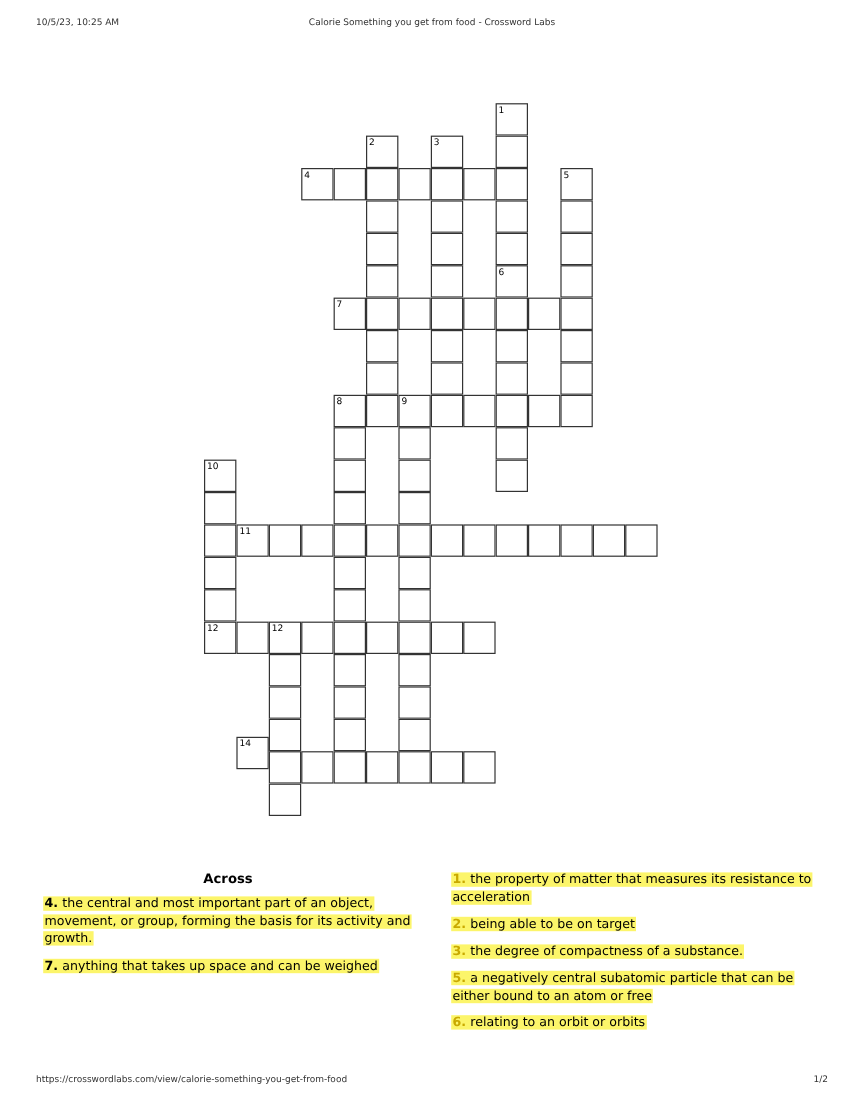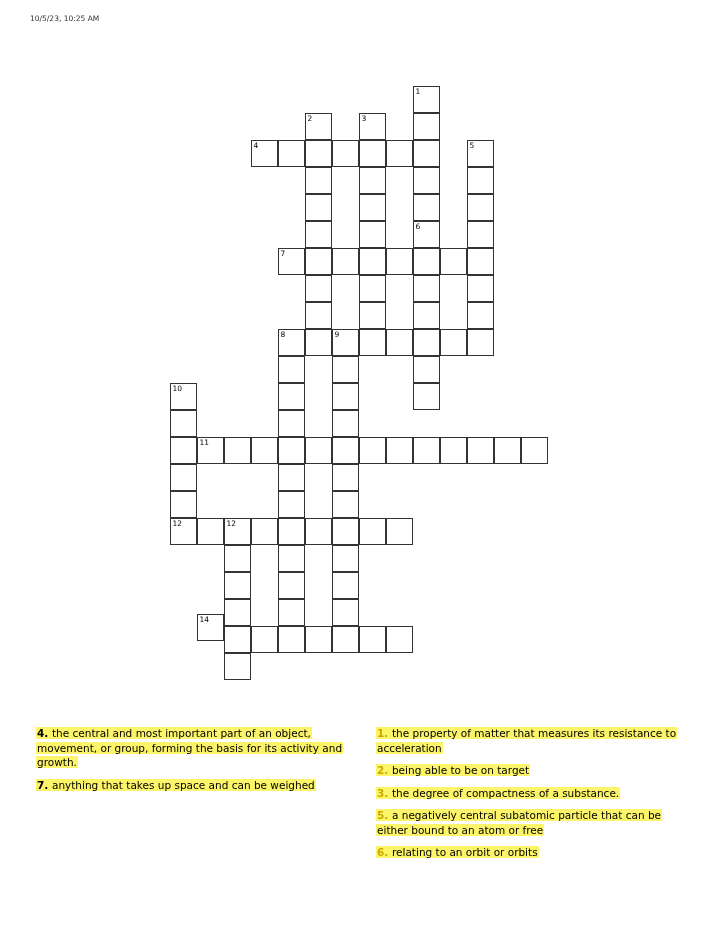--- a/index.html
+++ b/index.html
@@ -141,20 +141,21 @@
   }
   .col.down .clue .cnum { color: #c9a900; }
 </style>
 </head>
 <body>
 
 <div class="page">
 
   <div class="print-header">
     <span class="left">10/5/23, 10:25 AM</span>
+    <span class="center">Calorie Something you get from food - Crossword Labs</span>
   </div>
 
 
   <div id="grid-layer">
       <div class="cell" style="left: 413px; top: 0px;">
         <span class="num">1</span>
       </div>
       <div class="cell" style="left: 413px; top: 27px;"></div>
       <div class="cell" style="left: 305px; top: 27px;">
         <span class="num">2</span>
@@ -282,30 +283,35 @@
       <div class="cell" style="left: 278px; top: 540px;"></div>
       <div class="cell" style="left: 305px; top: 540px;"></div>
       <div class="cell" style="left: 332px; top: 540px;"></div>
       <div class="cell" style="left: 359px; top: 540px;"></div>
       <div class="cell" style="left: 386px; top: 540px;"></div>
       <div class="cell" style="left: 224px; top: 567px;"></div>
     </div>
 
   <div class="clues">
     <div class="col across">
+      <div class="col-head">Across</div>
       <div id="across-list">
           <div class="clue"><span class="hl"><span class="cnum">4. </span><span>the central and most important part of an object, movement, or group, forming the basis for its activity and growth.</span></span></div>
           <div class="clue"><span class="hl"><span class="cnum">7. </span><span>anything that takes up space and can be weighed</span></span></div>
         </div>
     </div>
     <div class="col down">
       <div id="down-list">
           <div class="clue"><span class="hl"><span class="cnum">1. </span><span>the property of matter that measures its resistance to acceleration</span></span></div>
           <div class="clue"><span class="hl"><span class="cnum">2. </span><span>being able to be on target</span></span></div>
           <div class="clue"><span class="hl"><span class="cnum">3. </span><span>the degree of compactness of a substance.</span></span></div>
           <div class="clue"><span class="hl"><span class="cnum">5. </span><span>a negatively central subatomic particle that can be either bound to an atom or free</span></span></div>
           <div class="clue"><span class="hl"><span class="cnum">6. </span><span>relating to an orbit or orbits</span></span></div>
         </div>
     </div>
   </div>
 
+  <div class="print-footer">
+    <span class="left">https://crosswordlabs.com/view/calorie-something-you-get-from-food</span>
+    <span class="right">1/2</span>
+  </div>
 
 </div>
 
 </body></html>

